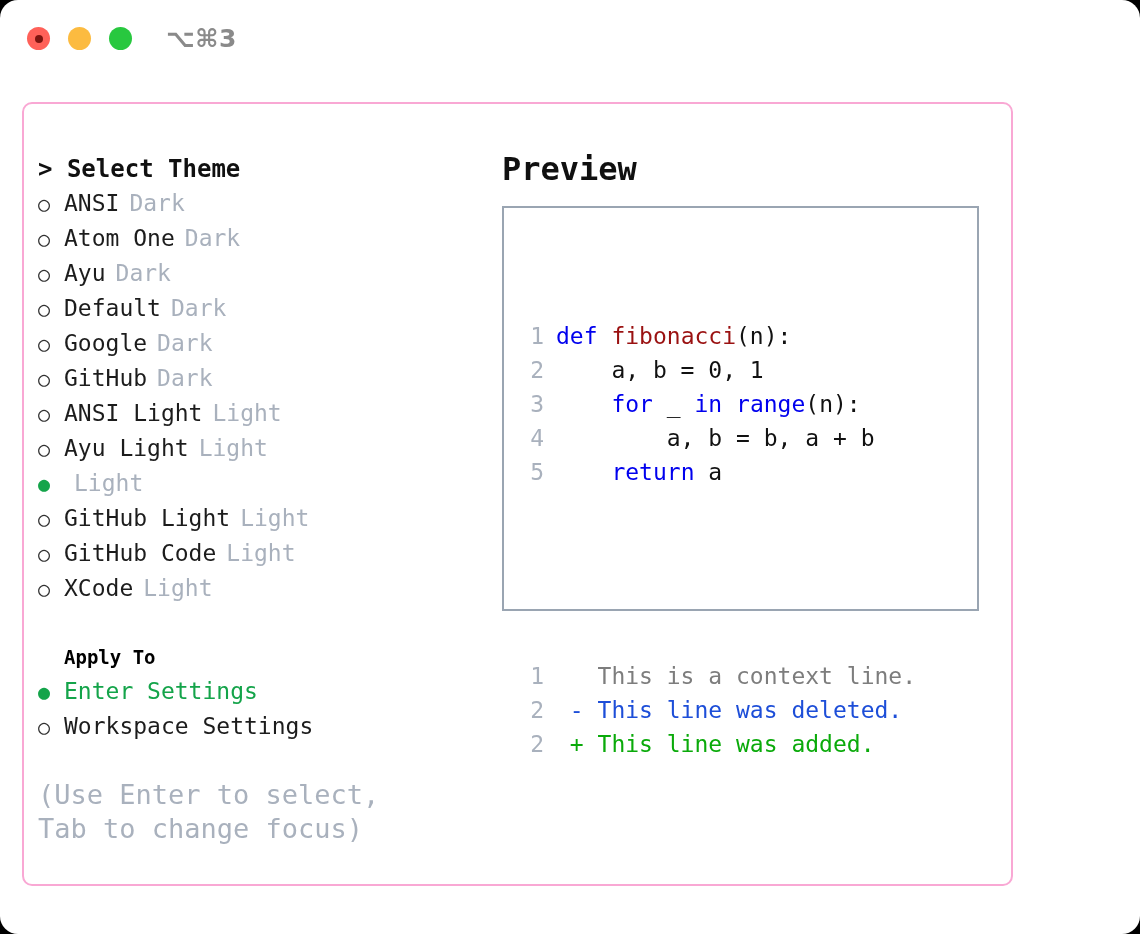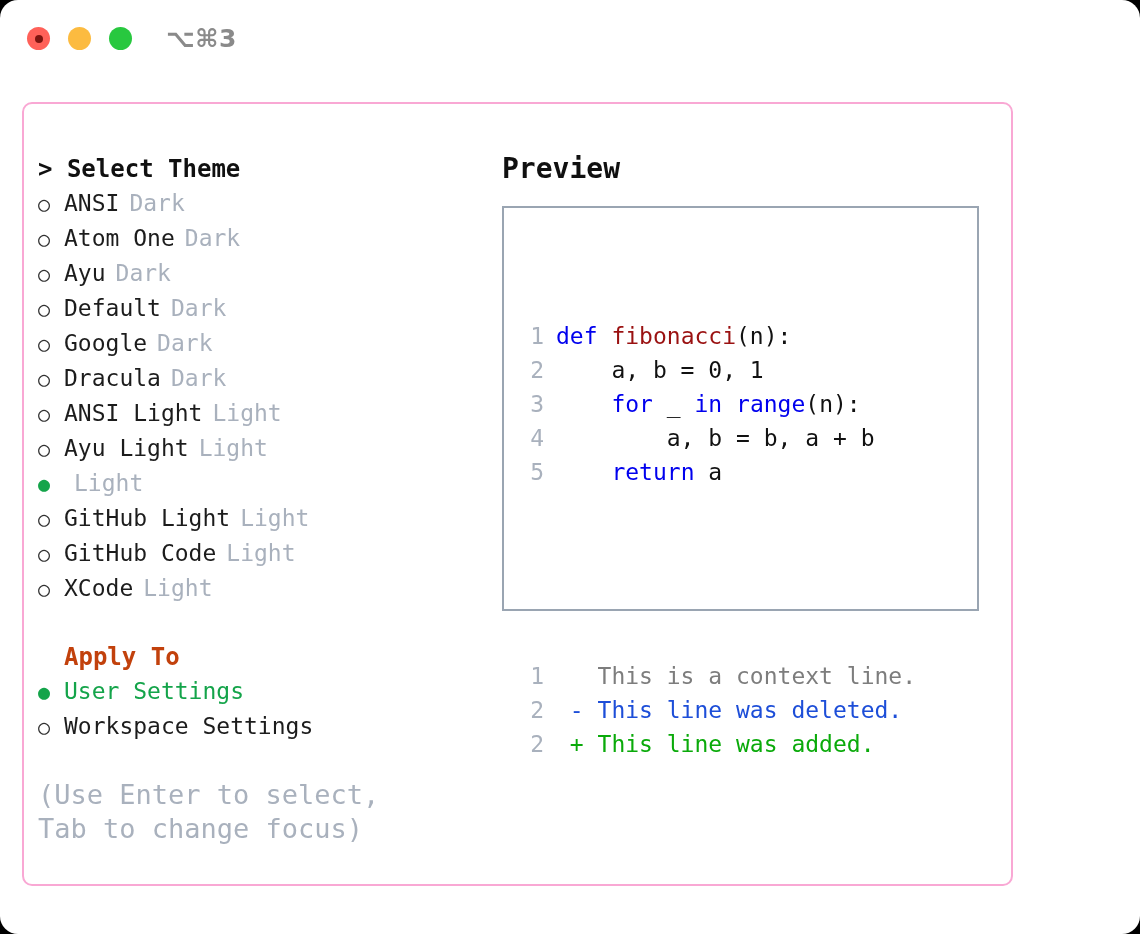--- a/index.html
+++ b/index.html
@@ -133,23 +133,23 @@
   .opt-row.selected .opt-label { color: #14a44a; }
   .opt-suffix {
     color: #a9b1bd;
     padding-left: 10px;
   }
 
   .subsection {
     margin-top: 34px;
   }
   .subsection-header {
-    font-size: 24px;
-    font-weight: bold;
-    color: #c2410c;
+    font-size: 19px;
+    font-weight: bold;
+    color: #000000;
     line-height: 34px;
     padding-left: 26px;
     white-space: pre;
   }
 
   .hint {
     margin-top: 34px;
     font-size: 27px;
     line-height: 34px;
     color: #a9b1bd;
@@ -157,21 +157,21 @@
   }
 
   
   .right-col {
     position: absolute;
     left: 478px;
     top: 48px;
     width: 500px;
   }
   .preview-title {
-    font-size: 28px;
+    font-size: 32px;
     font-weight: bold;
     color: #101010;
     line-height: 34px;
     white-space: pre;
   }
   .preview-box {
     margin-top: 20px;
     width: 477px;
     height: 405px;
     border: 2px solid #9aa5b2;
@@ -221,33 +221,33 @@
     <div class="columns">
 
       <div class="left-col">
         <div class="section-header">&gt; Select Theme</div>
         <div id="theme-items">
             <div class="opt-row"><span class="bullet">○</span><span class="opt-label">ANSI</span><span class="opt-suffix">Dark</span></div>
             <div class="opt-row"><span class="bullet">○</span><span class="opt-label">Atom One</span><span class="opt-suffix">Dark</span></div>
             <div class="opt-row"><span class="bullet">○</span><span class="opt-label">Ayu</span><span class="opt-suffix">Dark</span></div>
             <div class="opt-row"><span class="bullet">○</span><span class="opt-label">Default</span><span class="opt-suffix">Dark</span></div>
             <div class="opt-row"><span class="bullet">○</span><span class="opt-label">Google</span><span class="opt-suffix">Dark</span></div>
-            <div class="opt-row"><span class="bullet">○</span><span class="opt-label">Dracula</span><span class="opt-suffix">Dark</span></div>
+            <div class="opt-row"><span class="bullet">○</span><span class="opt-label">GitHub</span><span class="opt-suffix">Dark</span></div>
             <div class="opt-row"><span class="bullet">○</span><span class="opt-label">ANSI Light</span><span class="opt-suffix">Light</span></div>
             <div class="opt-row"><span class="bullet">○</span><span class="opt-label">Ayu Light</span><span class="opt-suffix">Light</span></div>
             <div class="opt-row selected"><span class="bullet sel">●</span><span class="opt-suffix">Light</span></div>
             <div class="opt-row"><span class="bullet">○</span><span class="opt-label">GitHub Light</span><span class="opt-suffix">Light</span></div>
             <div class="opt-row"><span class="bullet">○</span><span class="opt-label">GitHub Code</span><span class="opt-suffix">Light</span></div>
             <div class="opt-row"><span class="bullet">○</span><span class="opt-label">XCode</span><span class="opt-suffix">Light</span></div>
           </div>
 
         <div class="subsection">
           <div class="subsection-header">Apply To</div>
           <div id="apply-items">
-              <div class="opt-row selected"><span class="bullet sel">●</span><span class="opt-label">User Settings</span></div>
+              <div class="opt-row selected"><span class="bullet sel">●</span><span class="opt-label">Enter Settings</span></div>
               <div class="opt-row"><span class="bullet">○</span><span class="opt-label">Workspace Settings</span></div>
             </div>
         </div>
 
         <div class="hint">(Use Enter to select, Tab to change focus)</div>
       </div>
 
       <div class="right-col">
         <div class="preview-title">Preview</div>
         <div class="preview-box">

